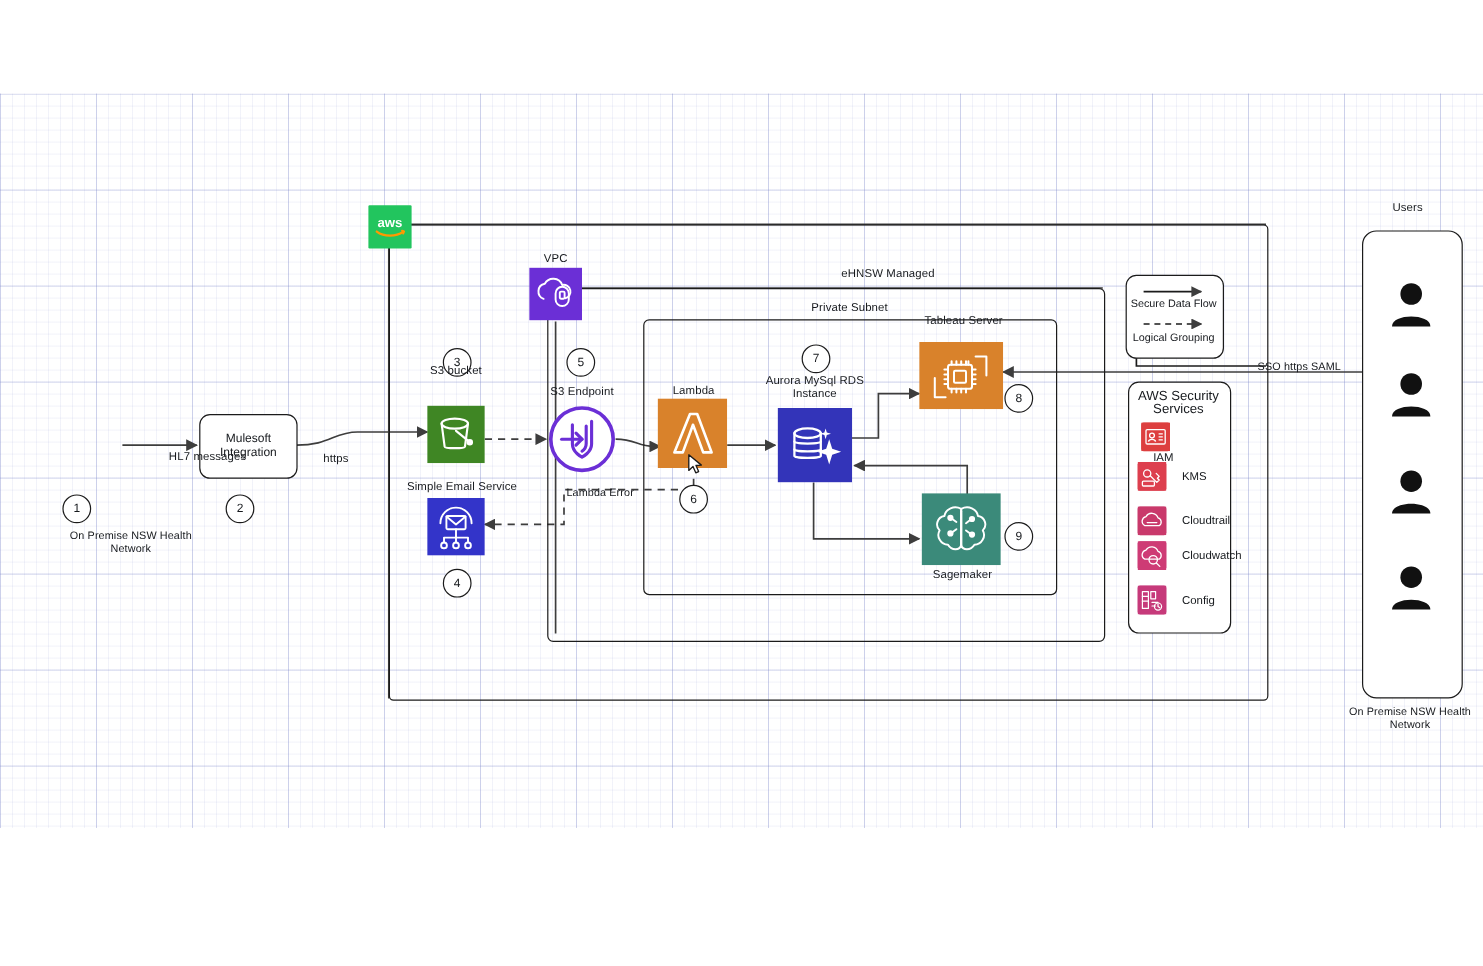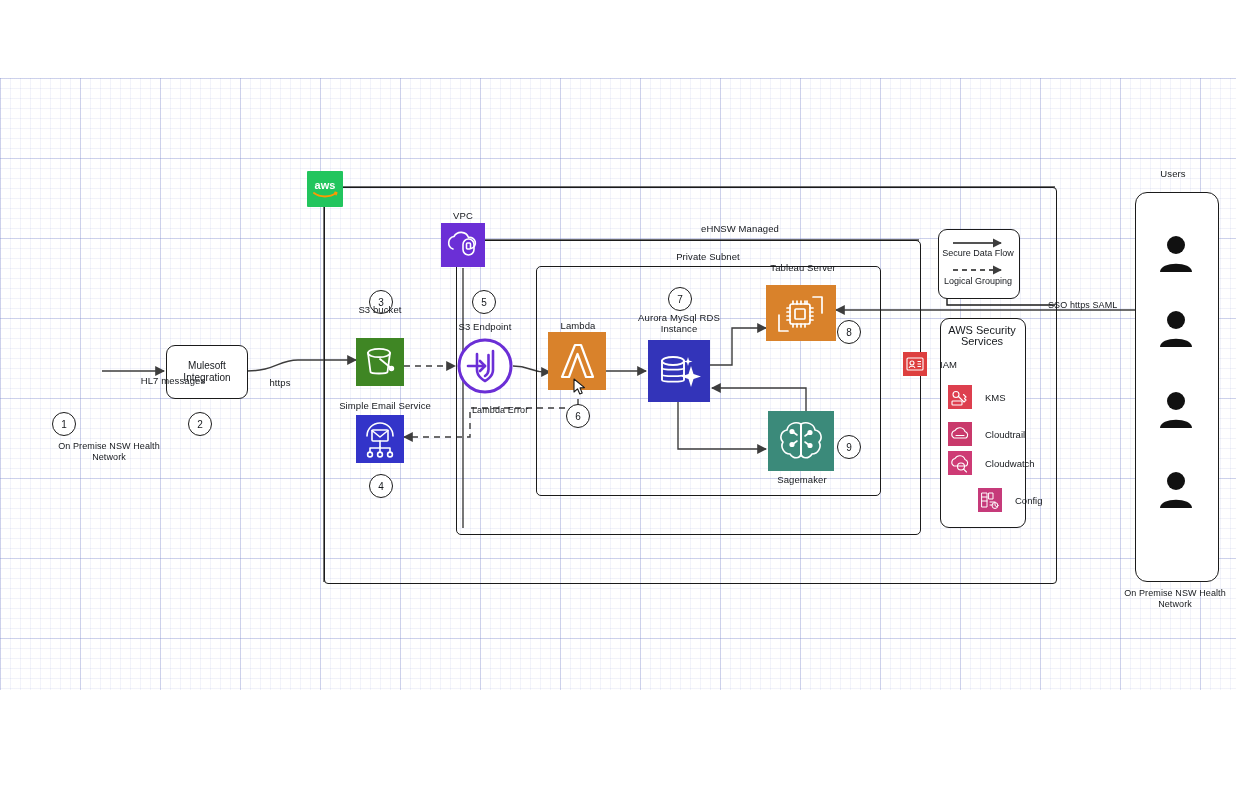--- a/index.html
+++ b/index.html
@@ -274,21 +274,21 @@
       </g>
     </svg>
   </div>
   <div class="legend-txt" style="left:939px;top:248px;width:78px;text-align:center;">Secure Data Flow</div>
   <div class="legend-txt" style="left:939px;top:276px;width:78px;text-align:center;">Logical Grouping</div>
 
   <div class="secbox" style="left:940px;top:318px;width:84px;height:208px;"></div>
   <div class="sec-title" style="left:940px;top:325px;width:84px;">AWS Security
 Services</div>
 
-  <div class="sec-row" style="left:903px;top:352px;">
+  <div class="sec-row" style="left:948px;top:352px;flex-direction:column;">
     <span class="sq" style="background:#DD3F3F;">
       <svg width="24" height="24" viewBox="0 0 24 24">
         <rect width="24" height="24" fill="#DD3F3F"></rect>
         <g stroke="#ffffff" stroke-width="1.1" fill="none" stroke-linejoin="round">
           <rect x="4" y="6" width="16" height="12" rx="1"></rect>
           <circle cx="9" cy="11" r="2"></circle>
           <path d="M6 16 C6.5 13.6 11.5 13.6 12 16"></path>
           <path d="M14.5 9.5 L18 9.5 M14.5 12 L18 12 M14.5 14.5 L18 14.5"></path>
         </g>
       </svg>
@@ -330,21 +330,21 @@
         <g stroke="#ffffff" stroke-width="1.1" fill="none" stroke-linejoin="round" stroke-linecap="round">
           <path d="M6 15 A4 4 0 0 1 7 7.5 A5.5 5.5 0 0 1 17 8.5 A3.6 3.6 0 0 1 18 15 Z"></path>
           <circle cx="13" cy="15.5" r="3.5"></circle>
           <path d="M15.6 18.1 L18.5 21"></path>
         </g>
       </svg>
     </span>
     <span class="nm">Cloudwatch</span>
   </div>
 
-  <div class="sec-row" style="left:948px;top:488px;margin-left:30px;">
+  <div class="sec-row" style="left:948px;top:488px;">
     <span class="sq" style="background:#C63A7A;">
       <svg width="24" height="24" viewBox="0 0 24 24">
         <rect width="24" height="24" fill="#C63A7A"></rect>
         <g stroke="#ffffff" stroke-width="1" fill="none" stroke-linejoin="round" stroke-linecap="round">
           <rect x="4" y="5" width="5" height="14"></rect>
           <path d="M4 9 L9 9 M4 13 L9 13"></path>
           <rect x="11" y="5" width="4" height="6"></rect>
           <path d="M12 14 L17 14 M12 17 L15 17"></path>
           <circle cx="17" cy="17.5" r="3"></circle>
           <path d="M17 15.5 L17 17.5 L18.5 18.5"></path>

